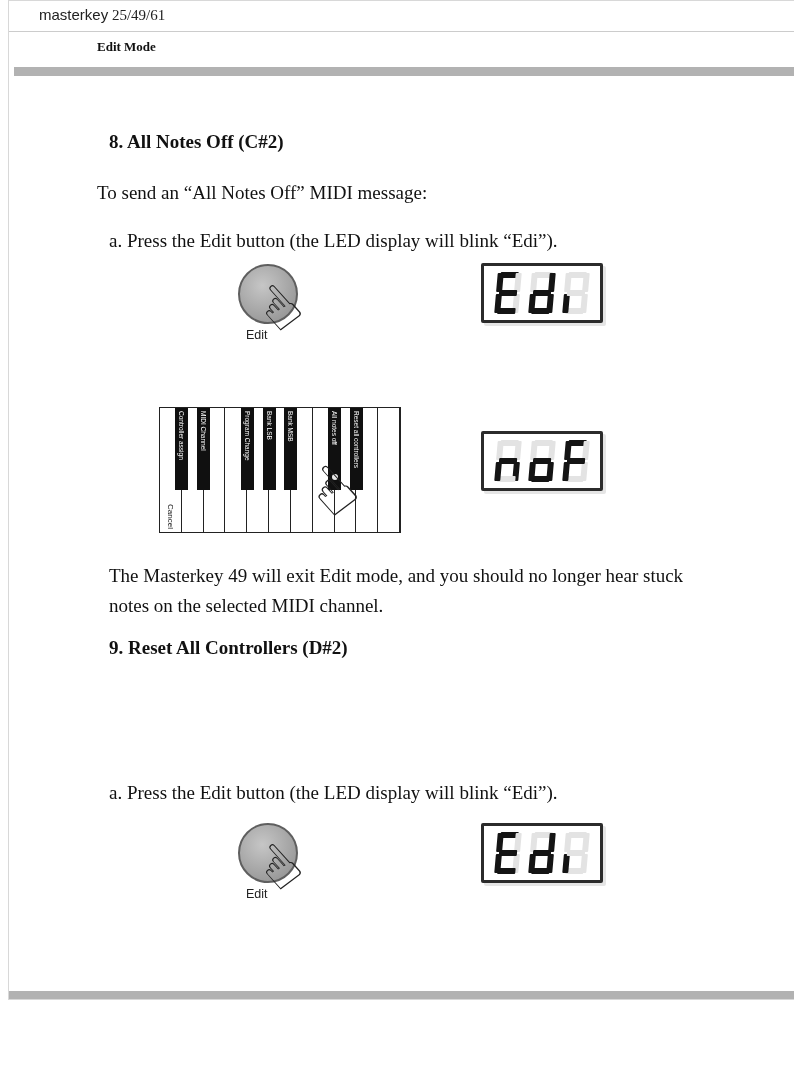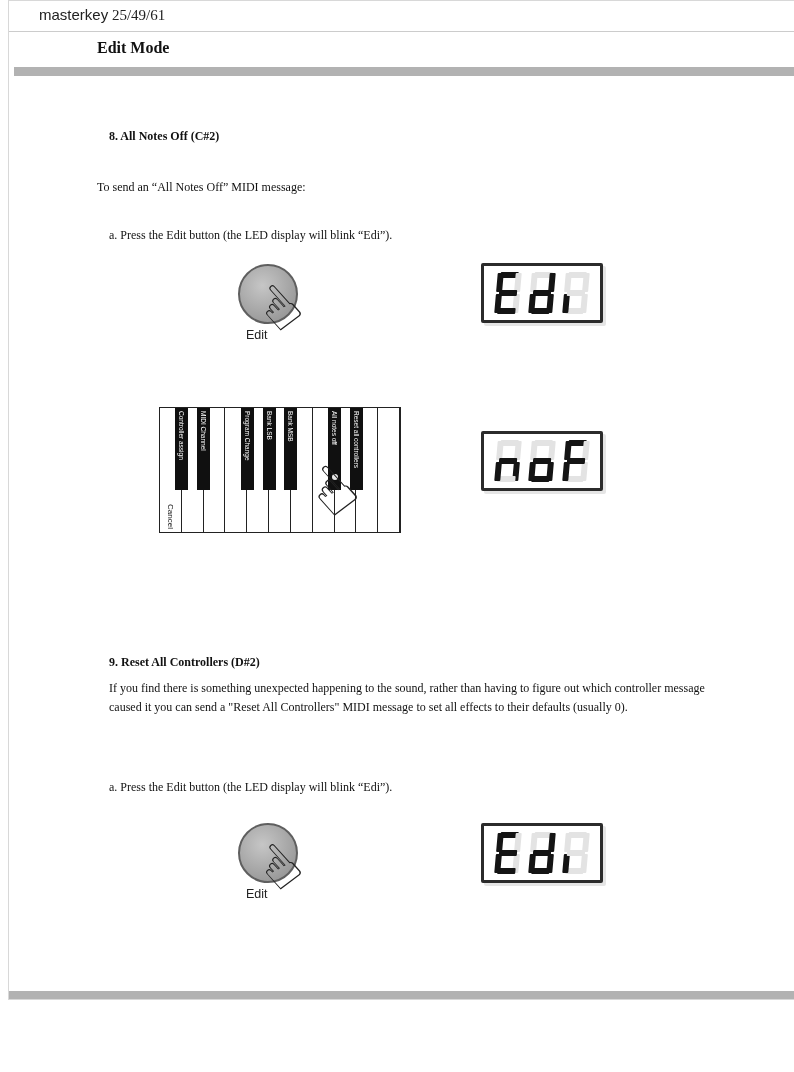--- a/index.html
+++ b/index.html
@@ -4,25 +4,25 @@
 <style>
   html,body{margin:0;padding:0;background:#fff;}
   .page{position:relative;width:794px;height:1000px;background:#fff;border:1px solid #d8d8d8;
         box-sizing:border-box;font-family:"Liberation Serif",serif;color:#111;overflow:hidden;margin-left:8px;}
 
   .hdr{position:absolute;left:30px;top:5px;font-size:15px;}
   .hdr .brand{font-family:"Liberation Sans",sans-serif;color:#222;}
   .hdr .models{font-family:"Liberation Serif",serif;color:#222;}
   .hdr-rule{position:absolute;left:0;right:0;top:30px;height:1px;background:#cccccc;}
 
-  .page-title{position:absolute;left:88px;top:38px;font-size:16px;font-weight:bold;color:#111;}
+  .page-title{position:absolute;left:88px;top:38px;font-size:13px;font-weight:bold;color:#111;}
   .title-bar{position:absolute;left:5px;right:5px;top:66px;height:9px;background:#b2b2b2;}
   .bottom-bar{position:absolute;left:0;right:0;bottom:0;height:8px;background:#b2b2b2;}
 
-  .body-text{position:absolute;font-size:12px;line-height:1.6;color:#111;}
+  .body-text{position:absolute;font-size:19px;line-height:1.6;color:#111;}
   .bold{font-weight:bold;}
 
   
   .edit-circle{position:absolute;width:56px;height:56px;border-radius:50%;
     background:radial-gradient(circle at 40% 35%, #c6c6c6, #9a9a9a 75%);
     border:2px solid #5f5f5f;}
   .edit-label{position:absolute;font-family:"Liberation Sans",sans-serif;font-size:12.5px;color:#222;}
   .hand{position:absolute;font-family:"DejaVu Sans",sans-serif;color:#222;line-height:1;
     transform:rotate(-42deg);user-select:none;z-index:5;}
 
@@ -174,23 +174,23 @@
         <div class="seg seg-a lit"></div>
         <div class="seg seg-b"></div>
         <div class="seg seg-c"></div>
         <div class="seg seg-d"></div>
         <div class="seg seg-e lit"></div>
         <div class="seg seg-f lit"></div>
         <div class="seg seg-g lit"></div>
       </div>
     </div>
 
-
-  <div class="body-text bold" style="left:100px;top:652px;">9. Reset All Controllers (D#2)</div>
-  <div class="body-text" style="left:100px;top:678px;width:622px;">If you find there is something unexpected happening to the sound, rather than having to figure out which controller message caused it you can send a "Reset All Controllers" MIDI message to set all effects to their defaults (usually 0).</div>
+  <div class="body-text" style="left:100px;top:560px;width:595px;">The Masterkey 49 will exit Edit mode, and you should no longer hear stuck notes on the selected MIDI channel.</div>
+
+  <div class="body-text bold" style="left:100px;top:632px;">9. Reset All Controllers (D#2)</div>
   <div class="body-text" style="left:100px;top:777px;">a. Press the Edit button (the LED display will blink “Edi”).</div>
 
   <div class="edit-circle" style="left:229px;top:822px;"></div>
   <span class="hand" style="left:252px;top:837px;font-size:58px;">☝</span>
   <div class="edit-label" style="left:237px;top:886px;">Edit</div>
 
   <div class="led" style="left:472px;top:822px;">
       <div class="digit">
         <div class="seg seg-a lit"></div>
         <div class="seg seg-b"></div>

